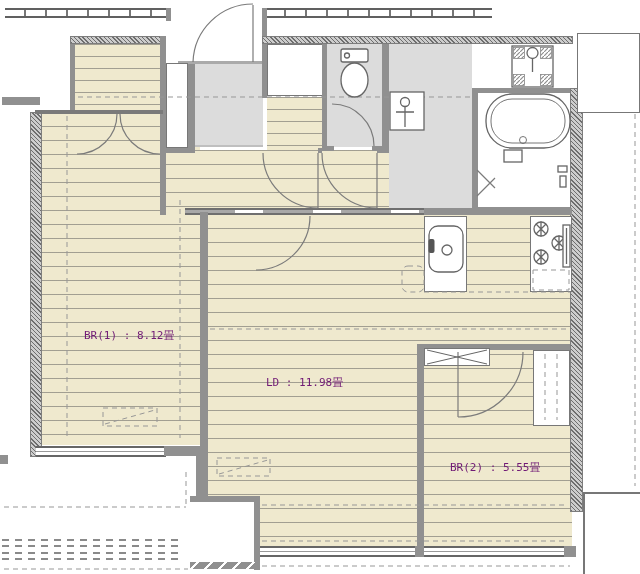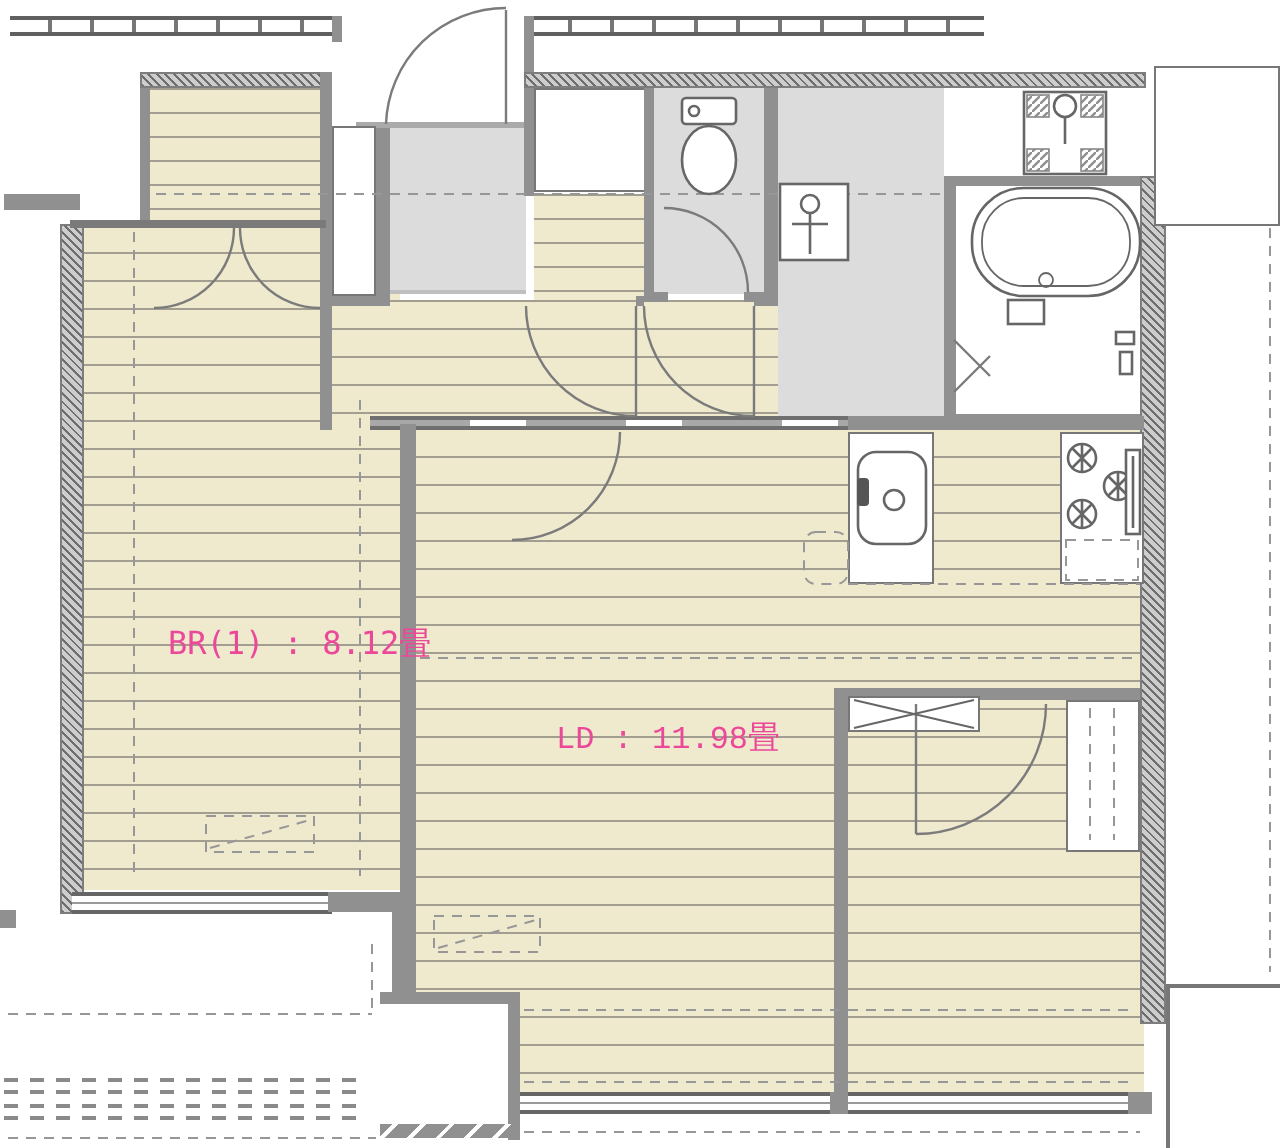--- a/index.html
+++ b/index.html
@@ -15,21 +15,21 @@
   .diag{background-image:repeating-linear-gradient(-45deg,transparent 0 8px,#ffffff 8px 10px);}
   .hatch{background-color:#cdcdcd;box-sizing:border-box;border:1px solid #7d7d7d;
         background-image:repeating-linear-gradient(45deg,rgba(105,105,105,.95) 0 1px,transparent 1px 3px);}
   .tickwall{box-sizing:border-box;border-top:2px solid #606060;border-bottom:2px solid #606060;background-color:#fff;
         background-image:repeating-linear-gradient(90deg,transparent 0 19px,#777 19px 21px);}
   .whitebox{background:#fff;border:1px solid #777;box-sizing:border-box;}
   .window{background:linear-gradient(180deg,#666 0 2px,#fff 2px 5px,#999 5px 6px,#fff 6px 9px,#666 9px 11px);}
   .track{box-sizing:border-box;border-top:2px solid #6f6f6f;border-bottom:2px solid #6f6f6f;background-color:#fff;
         background-image:repeating-linear-gradient(90deg,#a8a8a8 0 50px,transparent 50px 78px);}
   .ticks{background-image:repeating-linear-gradient(90deg,#8a8a8a 0 7px,transparent 7px 13px);}
-  .label{position:absolute;font-size:16px;color:#ec4899;white-space:nowrap;}
+  .label{position:absolute;font-size:11px;color:#701a75;white-space:nowrap;margin-top:16px;}
   .watermark{position:absolute;font-family:"Liberation Sans",sans-serif;font-weight:bold;font-size:23px;
         color:rgba(255,255,255,.92);letter-spacing:1px;white-space:nowrap;
         text-shadow:1px 1px 2px rgba(110,110,110,.75),0 0 1px rgba(150,150,150,.8);}
   svg.overlay{position:absolute;left:0;top:0;pointer-events:none;}
 </style>
 </head>
 <body>
 
 <div id="plan">
 
@@ -190,15 +190,16 @@
         <rect x="563" y="225" width="7" height="42" fill="#fff"></rect>
         <line x1="566.5" y1="228" x2="566.5" y2="264"></line>
       </g>
       <g fill="none" stroke-width="1">
         <path d="M427,350 L487,364 M427,364 L487,350"></path>
       </g>
     </g>
   </svg>
 
   <div class="label" style="left:84px;top:312px;">BR(1) : 8.12畳</div>
-  <div class="label" style="left:278px;top:359px;font-family:Liberation Mono, monospace;">LD : 11.98畳</div>
+  <div class="label" style="left:266px;top:359px;">LD : 11.98畳</div>
+  <div class="label" style="left:450px;top:444px;">BR(2) : 5.55畳</div>
 
 </div>
 
 </body></html>

